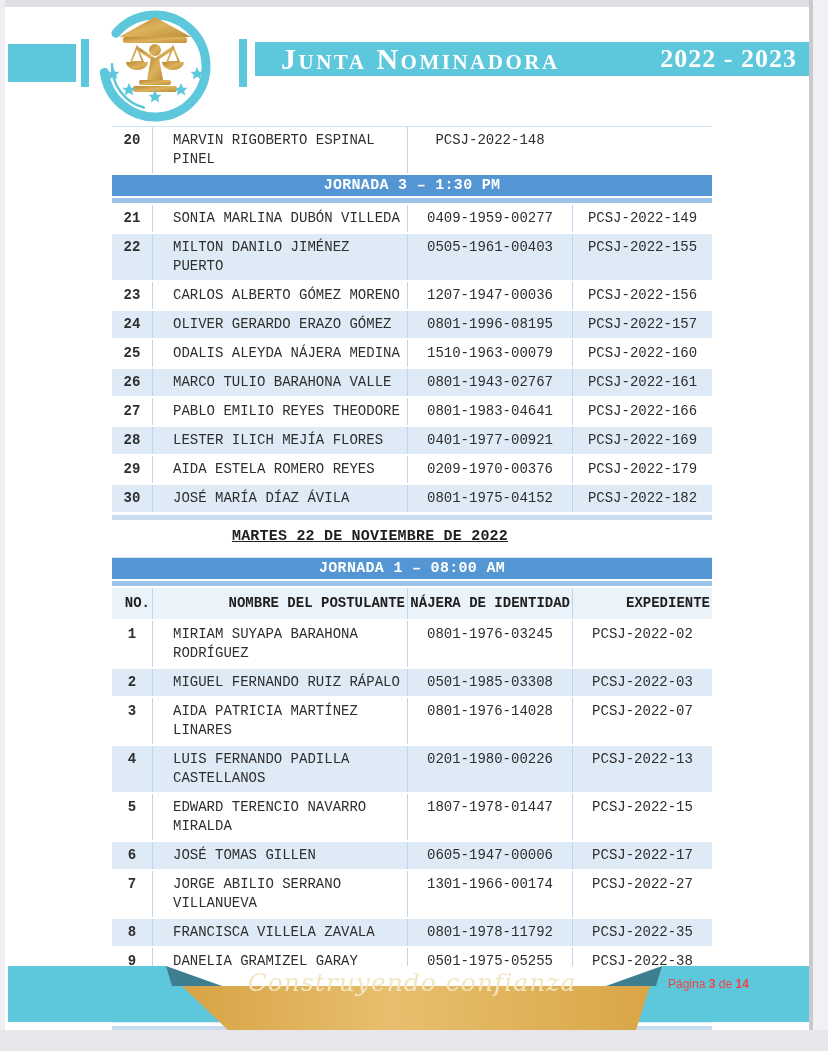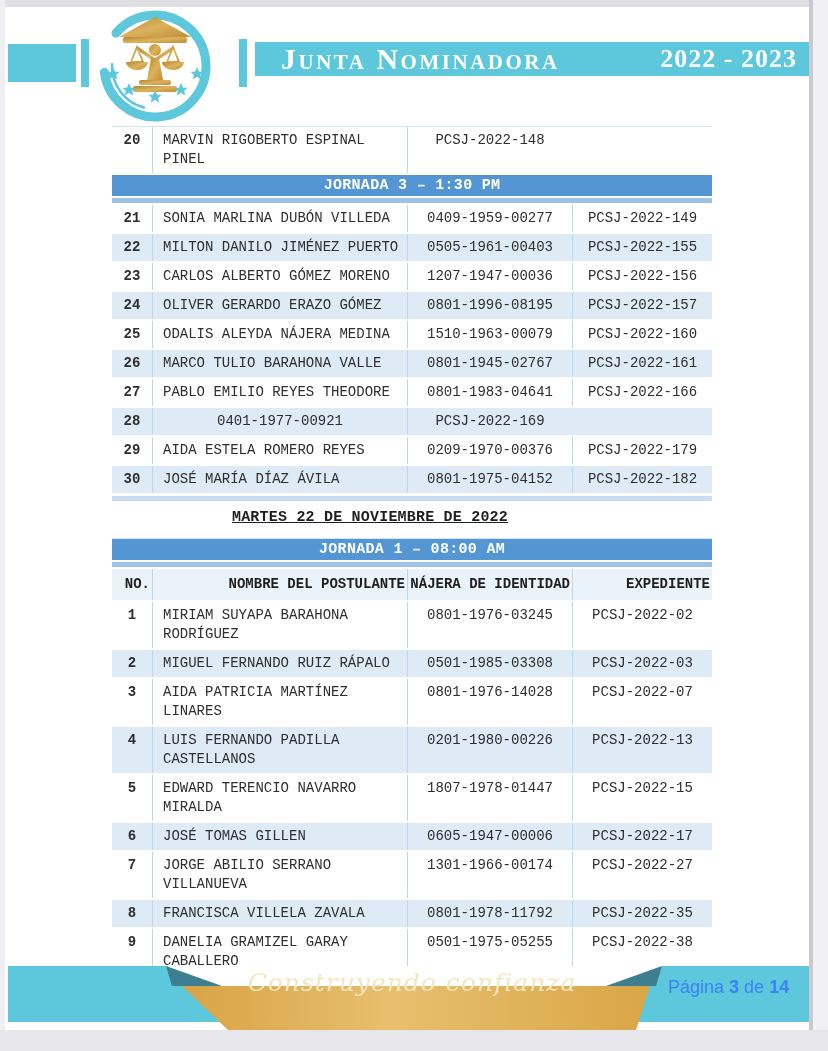--- a/index.html
+++ b/index.html
@@ -31,34 +31,34 @@
   .table{border-top:1px solid #d5e4f2;}
   .section-band{height:21px;line-height:21px;background:#5496d4;color:#ffffff;font-weight:bold;
     font-size:15px;text-align:center;border-bottom:2px solid #ffffff;letter-spacing:.3px;}
   .band-strip{height:5px;background:#9cc3e7;border-bottom:2px solid #ffffff;}
   .trow{display:grid;grid-template-columns:40px 255px 165px 140px;border-bottom:2px solid #ffffff;background:#ffffff;}
   .trow.alt{background:#deeaf6;}
   .trow.thead{background:#eaf2fa;}
   .cell{padding:4px 2px;line-height:19px;color:#2e2e2e;}
   .cell + .cell{border-left:1px solid #bdd6ee;}
   .cno{text-align:center;font-weight:bold;}
-  .cname{text-align:left;padding-left:10px;padding-right:4px;white-space:pre-line;}
+  .cname{text-align:left;padding-left:20px;padding-right:4px;white-space:pre-line;}
   .cid,.cexp{text-align:center;}
   .hcell{font-weight:bold;text-align:right;padding:6px 2px;color:#1f1f1f;}
   .hcell.cname{text-align:right;padding-left:2px;white-space:normal;}
   .table-bottom-strip{height:5px;background:#c9dcf0;border-top:1px solid #ffffff;}
   .date-heading{width:600px;text-align:center;transform:translateX(-42px);
     font-weight:bold;font-size:15px;color:#1f1f1f;text-decoration:underline;
     margin:8px 0 12px 0;letter-spacing:.2px;}
 
   
   .footer-svg{position:absolute;left:0;top:930px;z-index:20;}
   .slogan{position:absolute;left:212px;top:968px;width:400px;text-align:center;z-index:25;
     font-family:"DejaVu Serif",serif;font-style:italic;font-size:25px;color:#f3e7c3;letter-spacing:1px;}
-  .pagenum{position:absolute;left:668px;top:977px;width:140px;z-index:25;font-size:18px;color:#3b82f6;}
+  .pagenum{position:absolute;left:668px;top:977px;width:140px;z-index:25;font-size:12px;color:#ef4444;}
   .pagenum b{font-weight:bold;}
 </style>
 </head>
 <body>
 
 <div class="screen">
 
   <div class="hdr-left-block"></div>
   <div class="hdr-bar b1"></div>
   <div class="hdr-bar b2"></div>
@@ -139,31 +139,32 @@
         </div>
         <div class="trow">
           <div class="cell cno">25</div>
           <div class="cell cname">ODALIS ALEYDA NÁJERA MEDINA</div>
           <div class="cell cid">1510-1963-00079</div>
           <div class="cell cexp">PCSJ-2022-160</div>
         </div>
         <div class="trow alt">
           <div class="cell cno">26</div>
           <div class="cell cname">MARCO TULIO BARAHONA VALLE</div>
-          <div class="cell cid">0801-1945-02767</div>
+          <div class="cell cid">0801-1943-02767</div>
           <div class="cell cexp">PCSJ-2022-161</div>
         </div>
         <div class="trow">
           <div class="cell cno">27</div>
           <div class="cell cname">PABLO EMILIO REYES THEODORE</div>
           <div class="cell cid">0801-1983-04641</div>
           <div class="cell cexp">PCSJ-2022-166</div>
         </div>
         <div class="trow alt">
           <div class="cell cno">28</div>
+          <div class="cell cname">LESTER ILICH MEJÍA FLORES</div>
           <div class="cell cid">0401-1977-00921</div>
           <div class="cell cexp">PCSJ-2022-169</div>
         </div>
         <div class="trow">
           <div class="cell cno">29</div>
           <div class="cell cname">AIDA ESTELA ROMERO REYES</div>
           <div class="cell cid">0209-1970-00376</div>
           <div class="cell cexp">PCSJ-2022-179</div>
         </div>
         <div class="trow alt">

